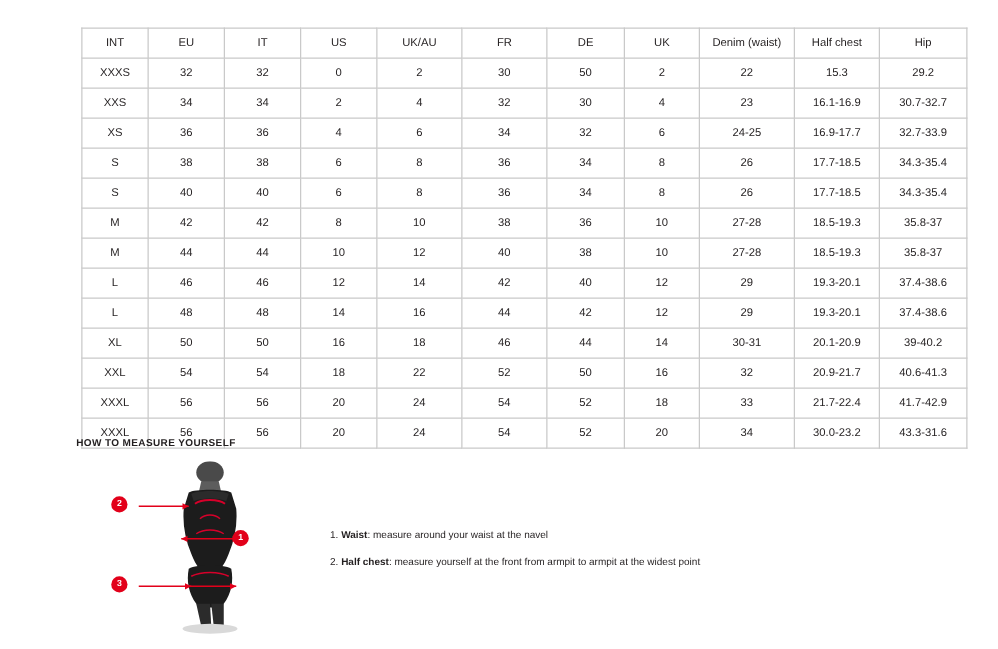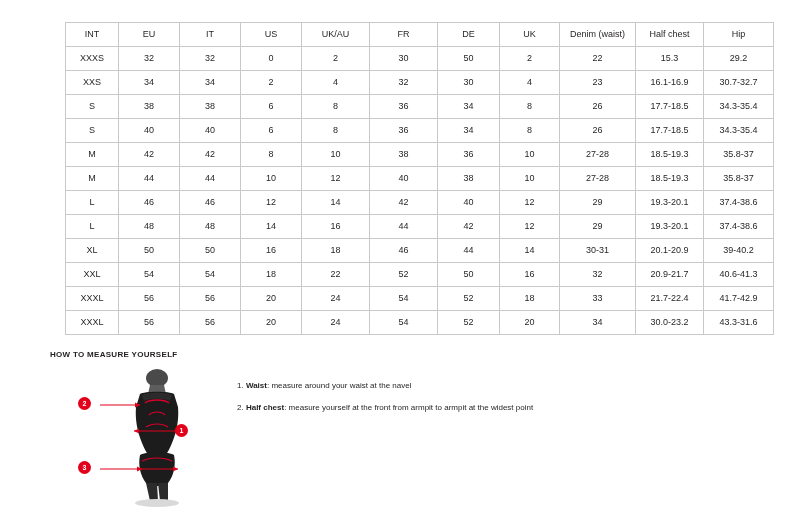--- a/index.html
+++ b/index.html
@@ -56,35 +56,36 @@
   col.c5 { width: 68px; }
   col.c6 { width: 62px; }
   col.c7 { width: 60px; }
   col.c8 { width: 76px; }
   col.c9 { width: 68px; }
   col.c10 { width: 70px; }
 
   
   .measure-section {
     position: absolute;
-    left: 50px;
+    left: 61px;
     top: 350px;
     width: 700px;
   }
   .measure-title {
     font-size: 8px;
     font-weight: bold;
     letter-spacing: 0.3px;
     color: #231f20;
     margin-bottom: 10px;
   }
   .measure-body {
     position: relative;
     display: flex;
-    align-items: flex-start;
+    align-items: center;
+    gap: 16px;
   }
   .figure-box {
     position: relative;
     width: 115px;
     height: 140px;
     margin-left: 50px;
     flex: 0 0 auto;
   }
   .measure-list {
     margin-left: 22px;
@@ -180,20 +181,33 @@
           <td>2</td>
           <td>4</td>
           <td>32</td>
           <td>30</td>
           <td>4</td>
           <td>23</td>
           <td>16.1-16.9</td>
           <td>30.7-32.7</td>
         </tr>
         <tr>
+          <td>XS</td>
+          <td>36</td>
+          <td>36</td>
+          <td>4</td>
+          <td>6</td>
+          <td>34</td>
+          <td>32</td>
+          <td>6</td>
+          <td>24-25</td>
+          <td>16.9-17.7</td>
+          <td>32.7-33.9</td>
+        </tr>
+        <tr>
           <td>S</td>
           <td>38</td>
           <td>38</td>
           <td>6</td>
           <td>8</td>
           <td>36</td>
           <td>34</td>
           <td>8</td>
           <td>26</td>
           <td>17.7-18.5</td>

